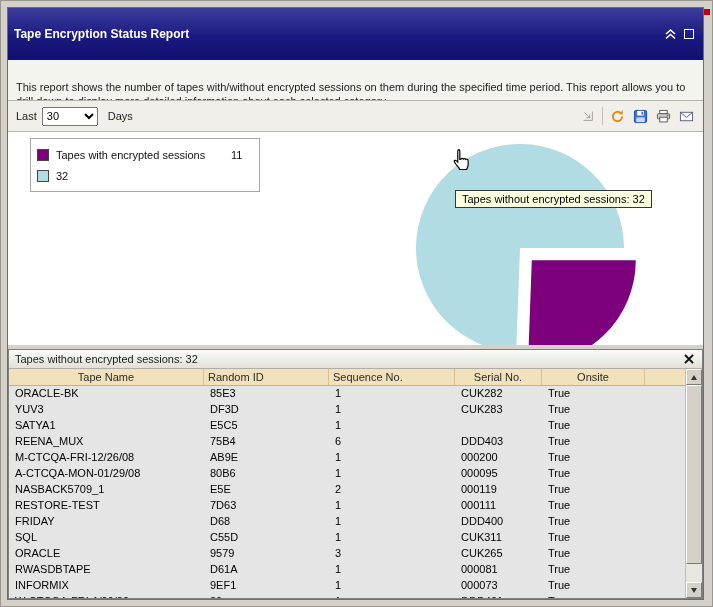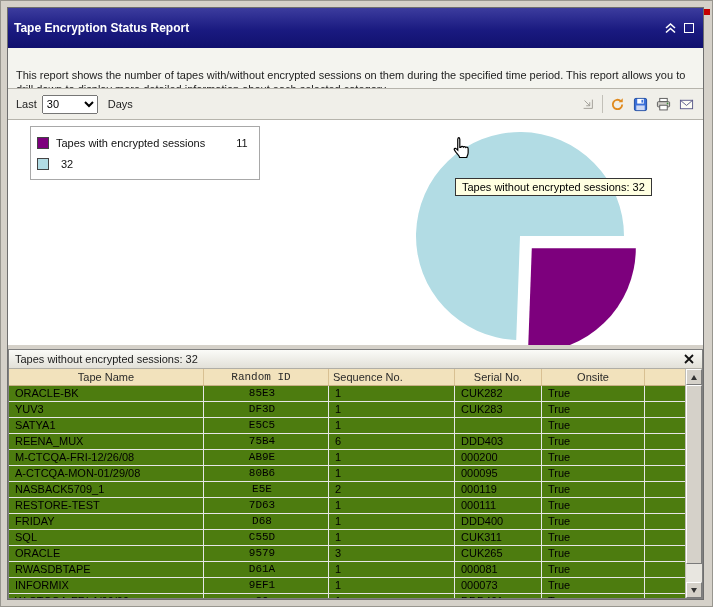--- a/index.html
+++ b/index.html
@@ -7,21 +7,21 @@
     width:713px;height:607px;overflow:hidden;position:relative;
     font-family:"Liberation Sans",sans-serif;font-size:11px;color:#000;
     background:#d5d1c9;
   }
   .frame{position:absolute;inset:0;background:#d5d1c9;border:1px solid #98968f;padding:6px;box-sizing:border-box;}
   .corner-marker{position:absolute;top:8px;right:2px;width:8px;height:6px;background:#c40000;}
   .window{position:relative;width:697px;height:593px;border:1px solid #6e6e6e;background:#d5d1c9;display:flex;flex-direction:column;box-sizing:content-box;}
   .window{width:695px;height:591px;}
 
   
-  .titlebar{height:20px;flex:0 0 20px;display:flex;align-items:center;padding:10px 6px;
+  .titlebar{height:20px;flex:0 0 20px;display:flex;align-items:center;padding:16px 6px;
     background:linear-gradient(180deg,#3c3c9e 0%,#1a1a80 55%,#10106e 100%);
     color:#fff;font-weight:bold;font-size:12px;}
   .flex-spacer{flex:1;}
   .tb-btn{display:inline-flex;align-items:center;justify-content:center;width:16px;height:16px;margin-left:3px;cursor:pointer;}
   .tb-box{width:8px;height:8px;border:1px solid #fff;display:inline-block;}
 
   
   .description{flex:0 0 38px;height:38px;box-sizing:border-box;background:#f4f4ef;border-bottom:1px solid #b6b4ac;
     padding:20px 8px;line-height:14px;color:#1c1c1c;overflow:hidden;}
 
@@ -32,40 +32,40 @@
   .tool-icons{display:flex;align-items:center;gap:5px;}
   .tool-sep{width:1px;height:18px;background:#c2c0b8;margin:0 5px;}
   .tool-btn{width:18px;height:18px;display:inline-flex;align-items:center;justify-content:center;cursor:pointer;}
 
   
   .chart-area{position:relative;flex:1;background:#fff;overflow:hidden;}
   .legend{position:absolute;top:6px;left:22px;width:216px;background:#fff;border:1px solid #a8a8a8;padding:5px 6px;}
   .legend-row{display:flex;align-items:center;height:21px;}
   .swatch{width:10px;height:10px;border:1px solid #444;margin-right:7px;flex:0 0 10px;}
   .legend-label{flex:1;color:#111;}
-  .legend-value{width:22px;text-align:center;color:#111;}
+  .legend-value{width:22px;text-align:left;color:#111;}
   .pie{position:absolute;left:0;top:0;}
   .hand-cursor{position:absolute;left:440px;top:14px;width:26px;height:32px;}
   .chart-tooltip{position:absolute;left:447px;top:58px;background:#ffffe1;border:1px solid #353535;
     padding:2px 6px;white-space:nowrap;color:#000;}
 
   
   .detail-panel{flex:0 0 250px;height:250px;margin-top:4px;border:1px solid #808080;background:#fff;display:flex;flex-direction:column;box-sizing:border-box;}
   .panel-header{flex:0 0 18px;height:18px;display:flex;align-items:center;padding:0 6px;
     background:linear-gradient(180deg,#fbfbf8,#e2e0d8);border-bottom:1px solid #b0aea6;color:#1a1a1a;}
   .close-btn{width:14px;height:14px;display:inline-flex;align-items:center;justify-content:center;cursor:pointer;}
-  .table-region{position:relative;flex:1;overflow:hidden;background:#4d7c0f;}
+  .table-region{position:relative;flex:1;overflow:hidden;background:#e5e5e5;}
   table.grid{border-collapse:collapse;table-layout:fixed;width:679px;}
   table.grid th{
     background:#f2e2bc;border-right:1px solid #d8c092;border-bottom:1px solid #c8b084;
     font-weight:normal;color:#2a2a2a;height:16px;padding:0 4px;text-align:center;font-size:11px;}
   table.grid td{
     border-right:1px solid #e6e6e6;border-bottom:1px solid #e6e6e6;
     height:15px;line-height:15px;padding:0 6px;white-space:nowrap;overflow:hidden;font-size:11px;color:#000;}
-  table.grid .c0{width:186px;} table.grid .c1{width:106px;text-align:center;padding-right:14px;font-family:Liberation Mono, monospace;}
+  table.grid .c0{width:186px;} table.grid .c1{width:106px;text-align:left;padding-right:14px;}
   table.grid .c2{width:114px;text-align:left;padding-right:7px;} table.grid .c3{width:78px;}
   table.grid .c4{width:94px;} table.grid .c5{width:101px;}
 
   
   .scrollbar{position:absolute;top:0;right:0;bottom:0;width:16px;background:#e8e6e0;border-left:1px solid #c0beb6;}
   .sb-btn{position:absolute;left:0;width:16px;height:16px;background:#d5d1c9;border:1px solid;border-color:#fff #7a7a7a #7a7a7a #fff;box-sizing:border-box;display:flex;align-items:center;justify-content:center;}
   .sb-btn.up{top:0;} .sb-btn.down{bottom:0;}
   .tri-up{width:0;height:0;border-left:3px solid transparent;border-right:3px solid transparent;border-bottom:5px solid #333;}
   .tri-down{width:0;height:0;border-left:3px solid transparent;border-right:3px solid transparent;border-top:5px solid #333;}
   .sb-thumb{position:absolute;left:0;top:16px;width:16px;height:calc(100% - 50px);background:#d5d1c9;border:1px solid;border-color:#fff #7a7a7a #7a7a7a #fff;box-sizing:border-box;}

